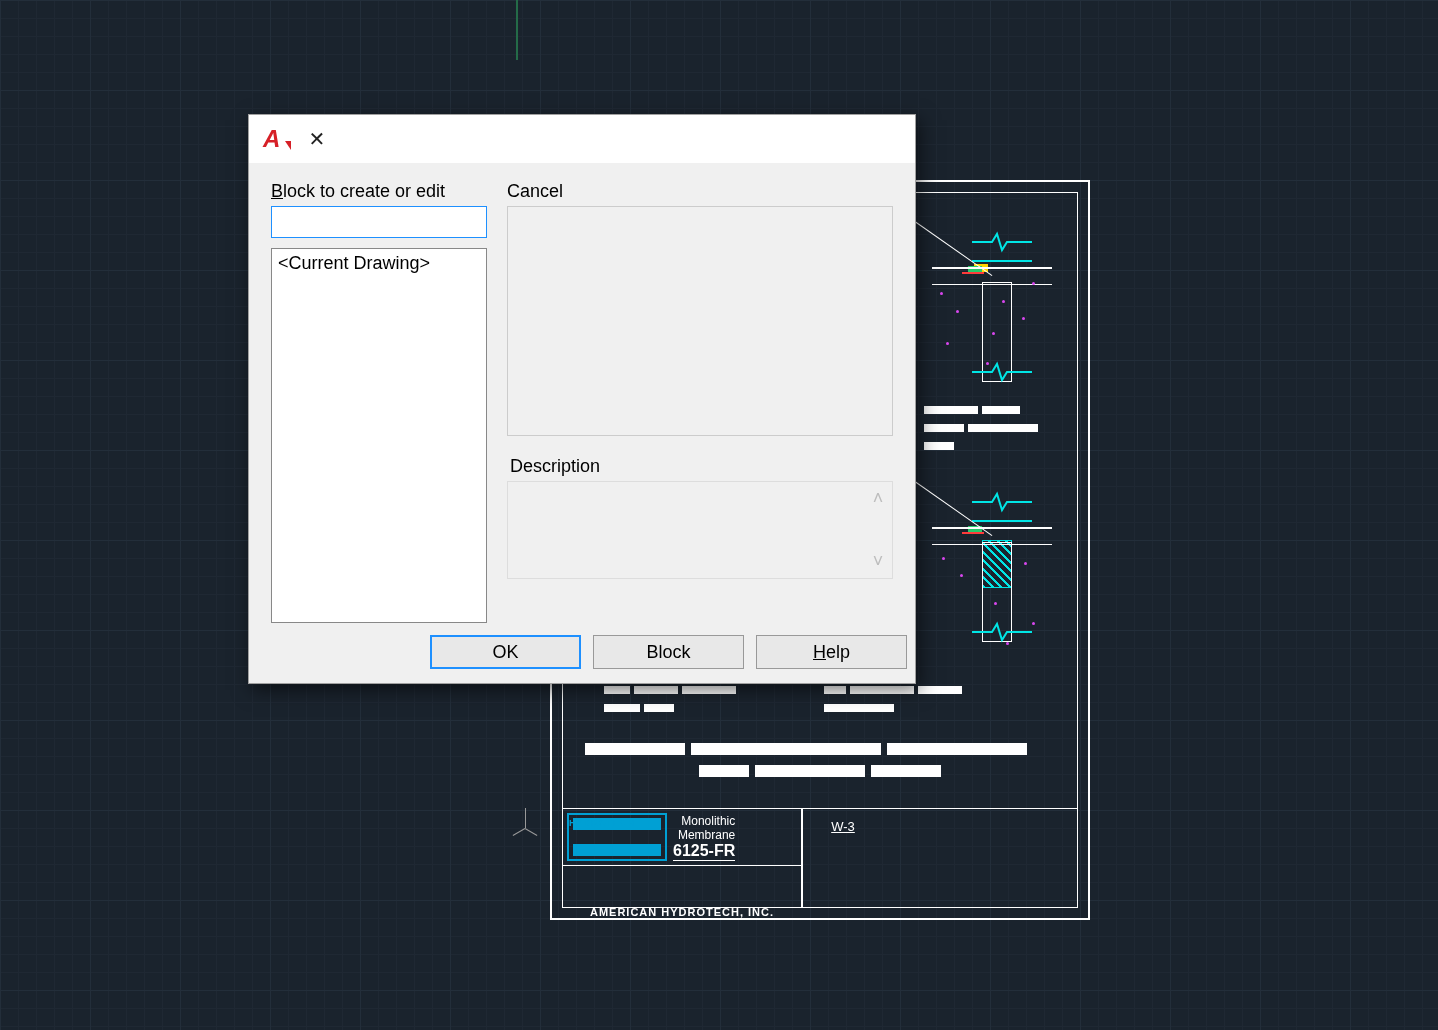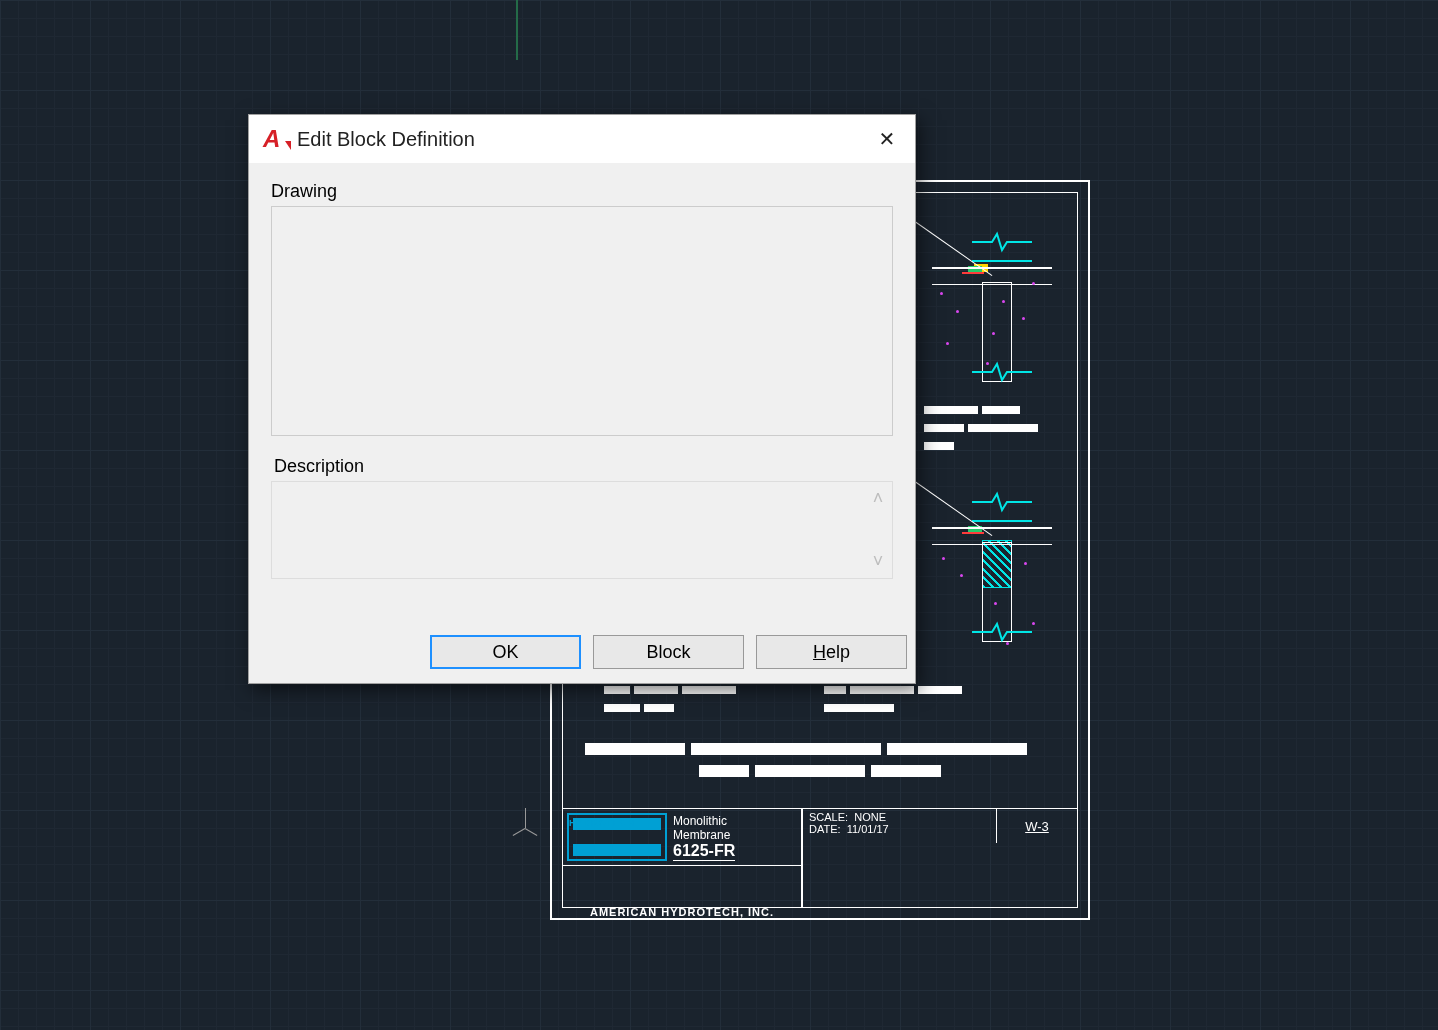--- a/index.html
+++ b/index.html
@@ -64,21 +64,21 @@
     border:2px solid #00a0d4;
   }
   .logo-top .logoimg .stripe{
     position:absolute; left:4px; right:4px; height:12px; background:#00a0d4;
   }
   .logo-top .logoimg .lbl{
     position:absolute; left:0;right:0; top:2px; 
     font:bold 9px/12px Arial; color:#00a0d4; letter-spacing:1px;
   }
   .logo-top .ptxt{
-    color:#fff; font:12px Arial; text-align:left;
+    color:#fff; font:12px Arial; text-align:right;
   }
   .logo-top .ptxt .pn{ font:bold 16px Arial; border-bottom:1px solid #fff;}
   .logo-bot{
     height:22px; color:#fff; font:bold 11px Arial; letter-spacing:1px;
     display:flex; align-items:center; justify-content:center;margin-top:40px;
   }
   .title-cell{
     flex:1;
     display:flex; flex-direction:column;
   }
@@ -327,42 +327,44 @@
           <div class="ptxt">
             <div>Monolithic</div>
             <div>Membrane</div>
             <div class="pn">6125-FR</div>
           </div>
         </div>
         <div class="logo-bot">AMERICAN HYDROTECH, INC.</div>
       </div>
       <div class="title-cell">
         <div class="trow">
-          <div style="flex:1;">
-            <span>SCALE:</span>&nbsp;&nbsp;<span>NONE</span><br>
-            <span>DATE:</span>&nbsp;&nbsp;<span>11/01/17</span>
-          </div>
           <div class="sheetno">W-3</div>
         </div>
       </div>
     </div>
   </div>
 </div>
 
 <div class="dialog">
   <div class="titlebar">
     <span class="app-icon">A</span>
-    <span class="title">Edit Block Definition</span>
     <span class="close">✕</span>
   </div>
 
   <div class="body">
+    <div class="leftcol">
+      <label><span class="ul">B</span><span>lock to create or edit</span></label>
+      <input class="blockname" type="text" value="" style="">
+      <div class="blocklist">
+        <div class="item">&lt;Current Drawing&gt;</div>
+      </div>
+    </div>
 
     <div class="rightcol">
-      <div class="plabel">Drawing</div>
+      <div class="plabel">Cancel</div>
       <div class="preview-box"></div>
 
       <div class="dlabel">Description</div>
       <div class="desc-wrap">
         <textarea class="desc-box" readonly="" style=""></textarea>
         <div class="desc-scroll">
           <span>˄</span>
           <span>˅</span>
         </div>
       </div>

